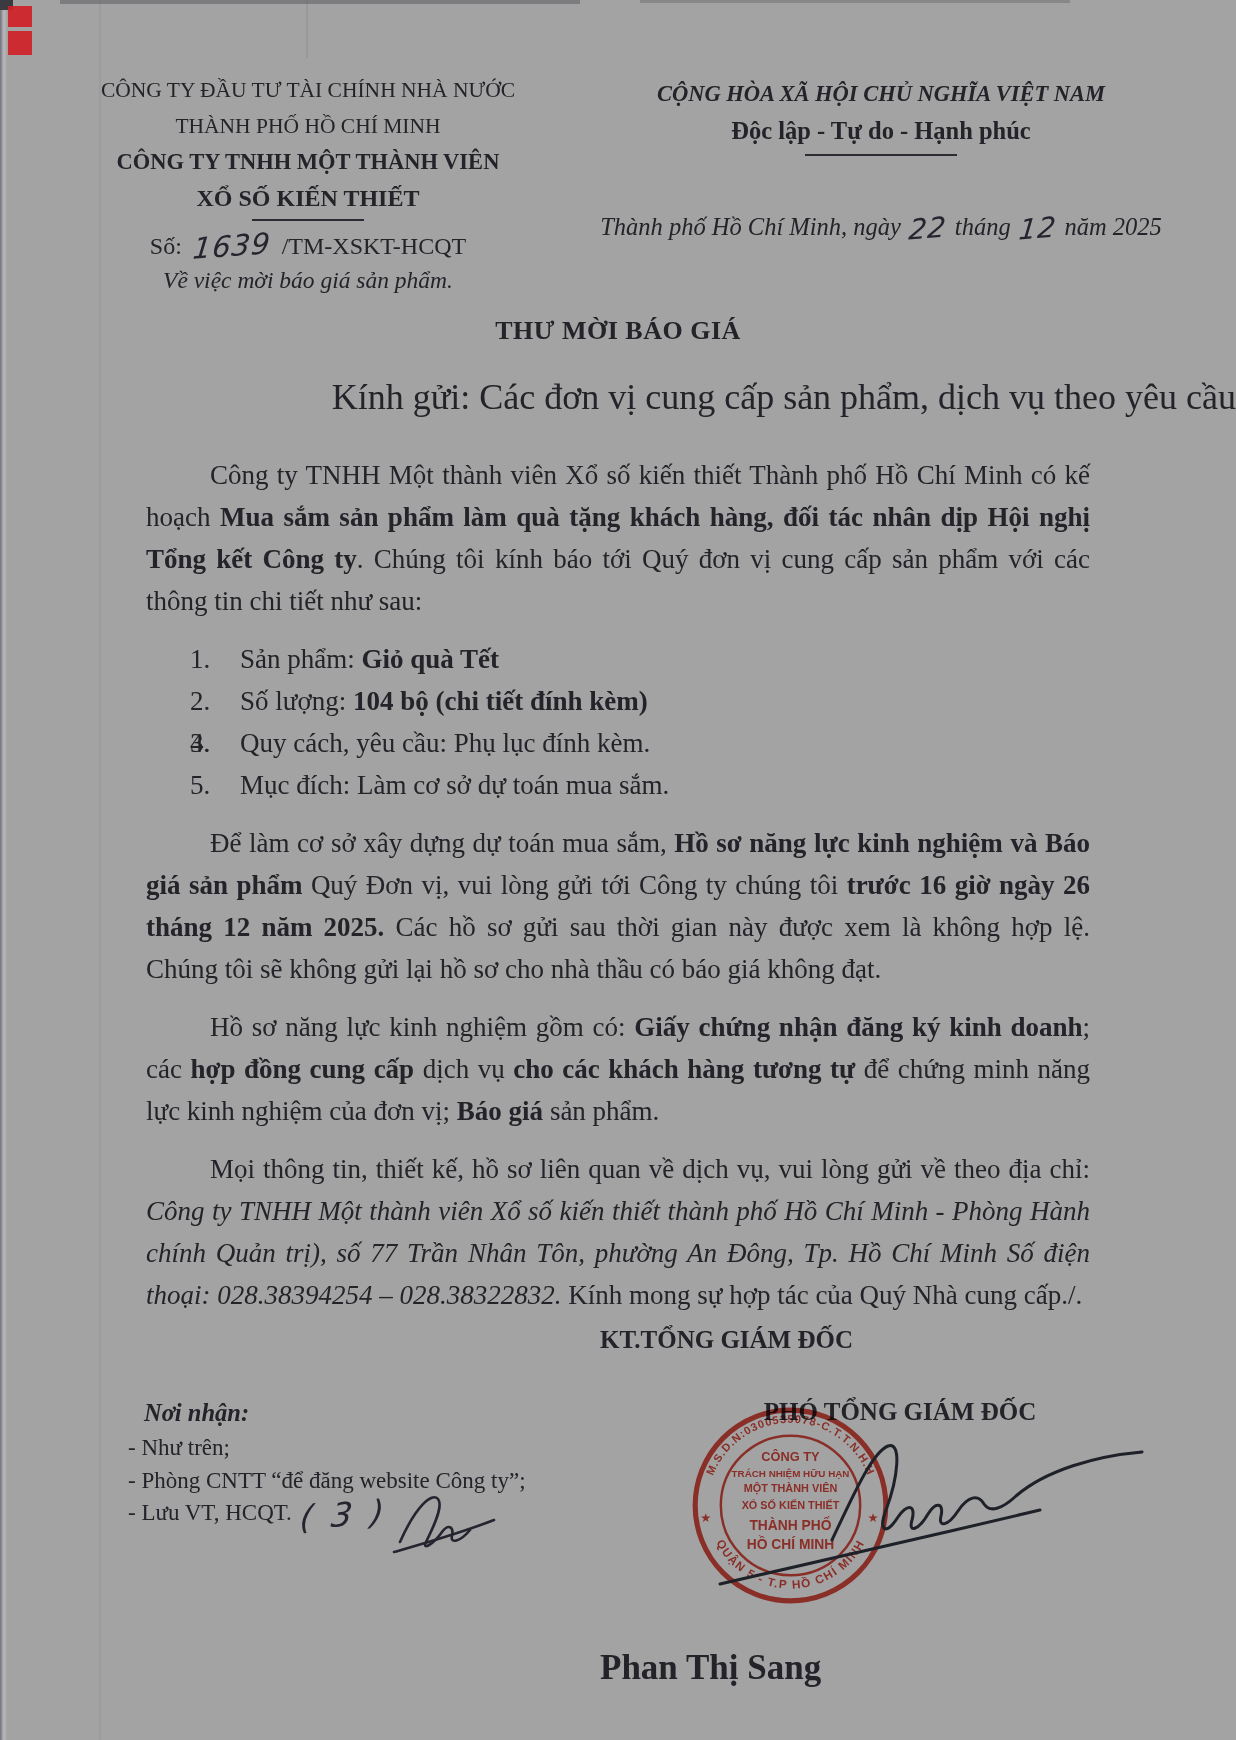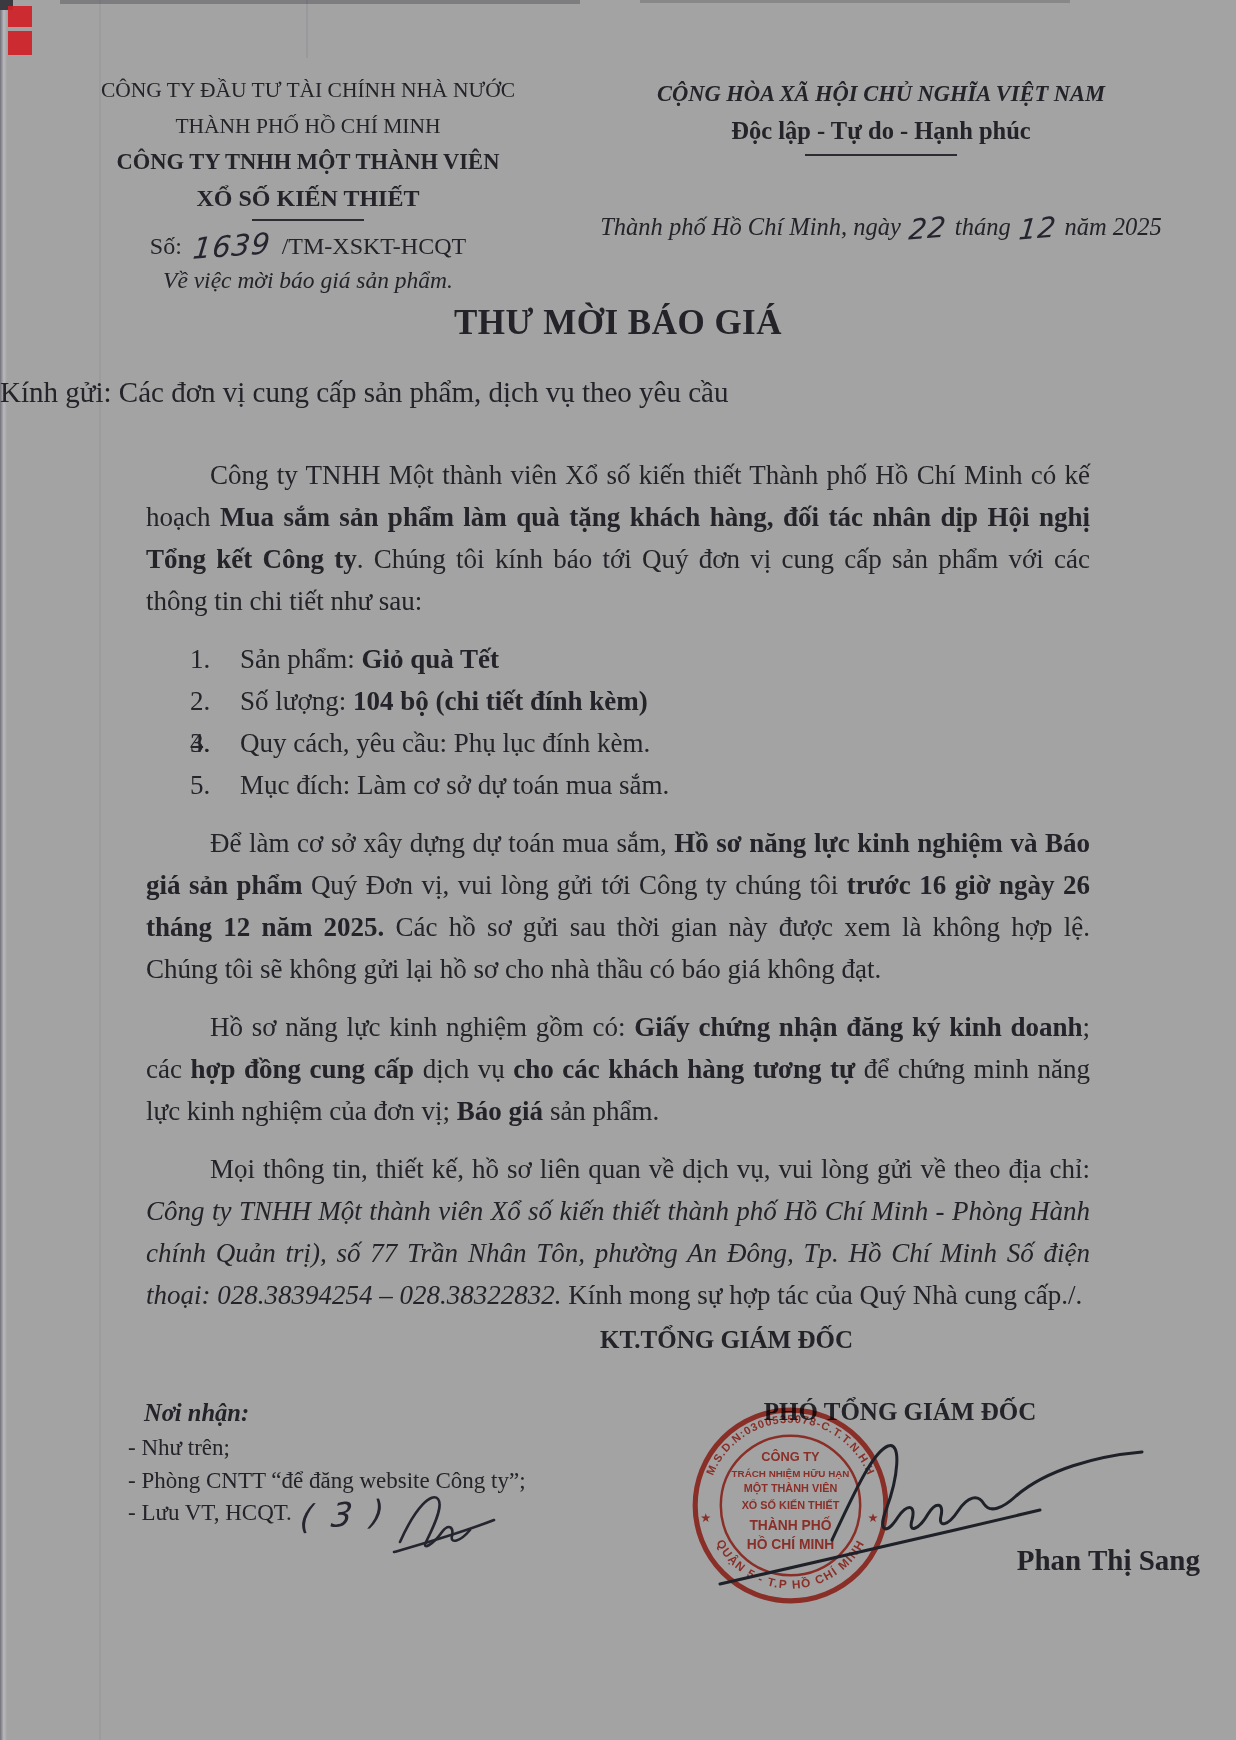--- a/index.html
+++ b/index.html
@@ -28,23 +28,23 @@
   .hr2{font-size:24.5px;line-height:38px;font-weight:700;}
   .hdr-underline-right{width:152px;height:2px;background:#2b2b31;margin:4px auto 0 auto;}
   .date-line{position:absolute;left:575px;top:212px;width:612px;text-align:center;
              font-size:24.5px;font-style:italic;}
   
   .st-h,.hw{font-family:"DejaVu Sans",sans-serif;font-style:italic;display:inline-block;
     transform:rotate(-4deg) skewX(-10deg);letter-spacing:1px;color:#24252f;margin:0 5px;}
   .doc-number .hw{font-size:29px;vertical-align:-2px;}
   .date-line .hw{font-size:28px;vertical-align:-3px;margin:0 2px;}
   
-  .title{position:absolute;left:0;top:303px;width:100%;text-align:center;
-         font-size:35px;font-weight:700;letter-spacing:.5px;}
-  .salutation{position:absolute;left:0;top:376px;width:100%;text-align:left;font-size:29px;}
+  .title{position:absolute;left:0;top:316px;width:100%;text-align:center;
+         font-size:26px;font-weight:700;letter-spacing:.5px;}
+  .salutation{position:absolute;left:0;top:376px;width:100%;text-align:right;font-size:36px;}
   
   .body{position:absolute;left:130px;top:438px;width:976px;font-size:27px;
         line-height:42px;text-align:justify;}
   .body p{margin:16px;text-indent:64px;}
   .st-b{font-weight:700;} .st-i{font-style:italic;}
   .li{position:relative;padding-left:110px;text-align:justify;}
   .li .num{position:absolute;left:60px;top:0;}
   
   .footer-left{position:absolute;left:128px;top:1354px;font-size:23px;line-height:32.5px;margin-top:40px;}
   .recipients-heading{font-size:24.5px;font-weight:700;font-style:italic;line-height:38px;margin-left:16px;}
@@ -52,22 +52,22 @@
   .recip-hw{font-size:33px;letter-spacing:4px;vertical-align:-6px;margin-left:2px;}
   .paraph-svg{position:absolute;left:258px;top:92px;}
   .sig-title1{position:absolute;left:600px;top:1326px;width:600px;text-align:left;
               font-size:25px;font-weight:700;}
   .sig-title2{position:absolute;left:600px;top:1398px;width:600px;text-align:center;
               font-size:25px;font-weight:700;}
   .seal{position:absolute;left:688px;top:1403px;width:205px;height:205px;
         mix-blend-mode:multiply;opacity:.93;}
   .seal text{font-family:"Liberation Sans","DejaVu Sans",sans-serif;}
   .signature-svg{position:absolute;left:700px;top:1412px;}
-  .sig-name{position:absolute;left:600px;top:1544px;width:600px;text-align:right;
-            font-size:29px;font-weight:700;}
+  .sig-name{position:absolute;left:600px;top:1648px;width:600px;text-align:left;
+            font-size:35px;font-weight:700;}
 </style>
 </head>
 <body>
 
 <div id="page">
 
   <div class="scan-edge-left"></div>
   <div class="fold-line"></div>
   <div class="fold-line-short"></div>
   <div class="top-smudge1"></div>

